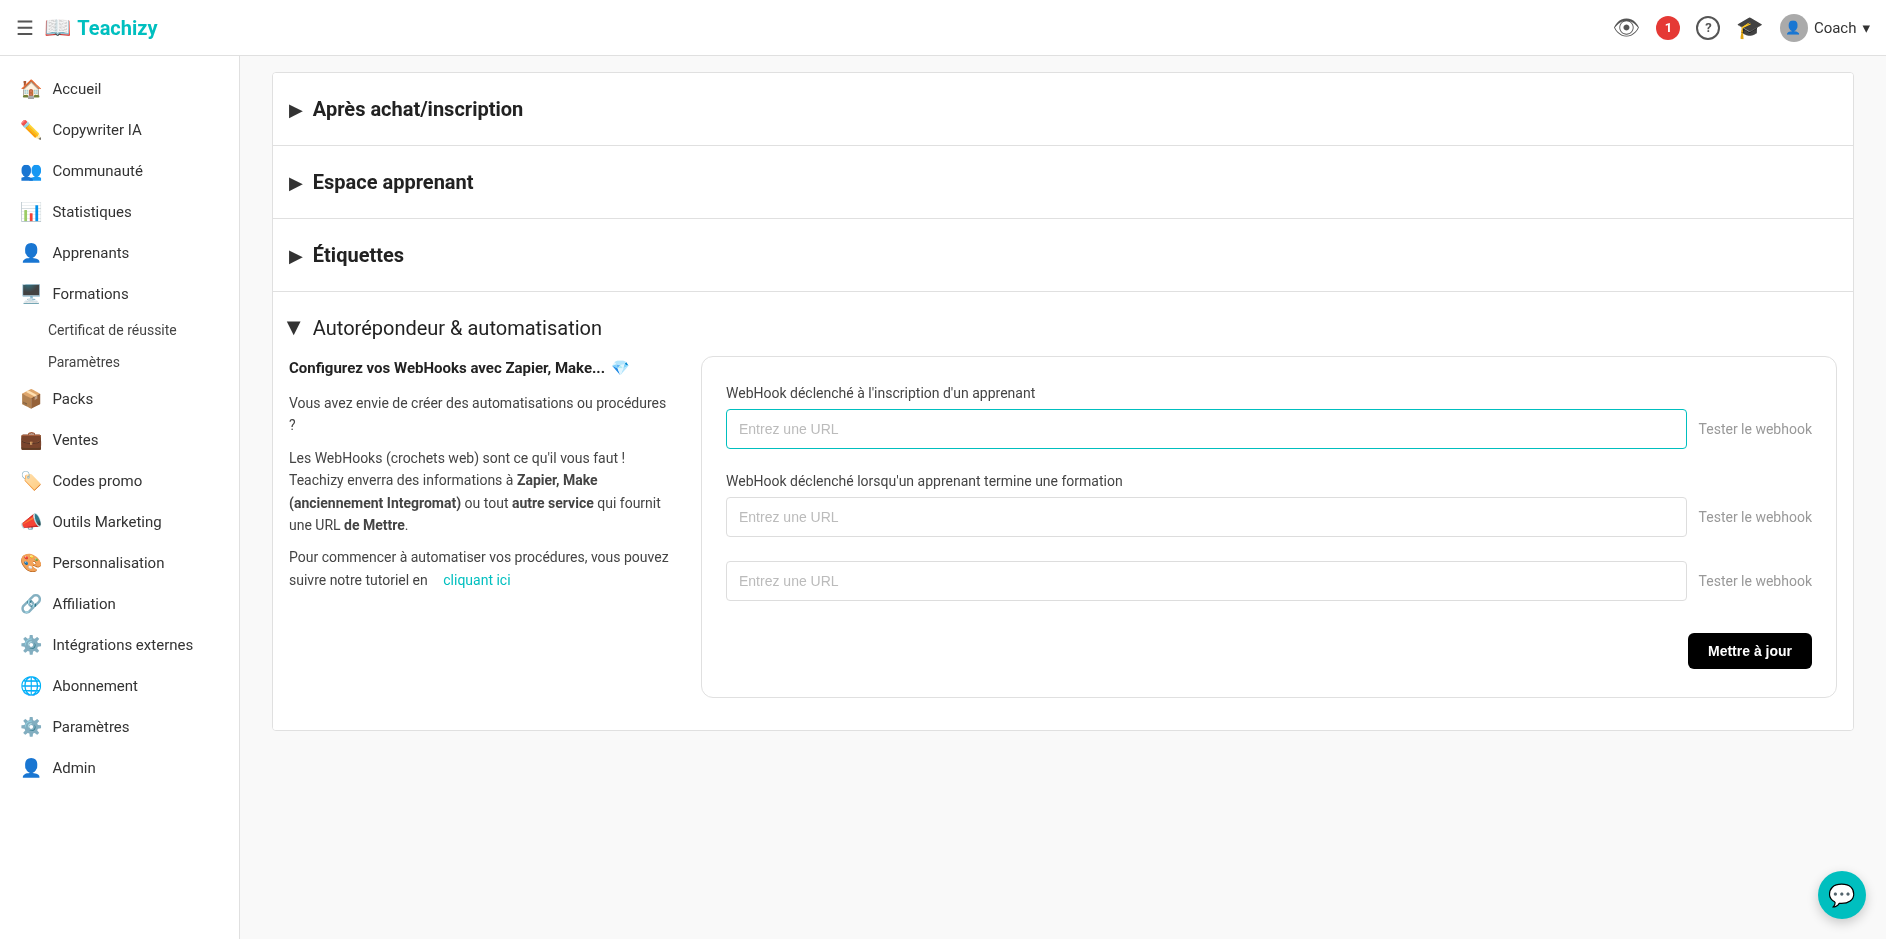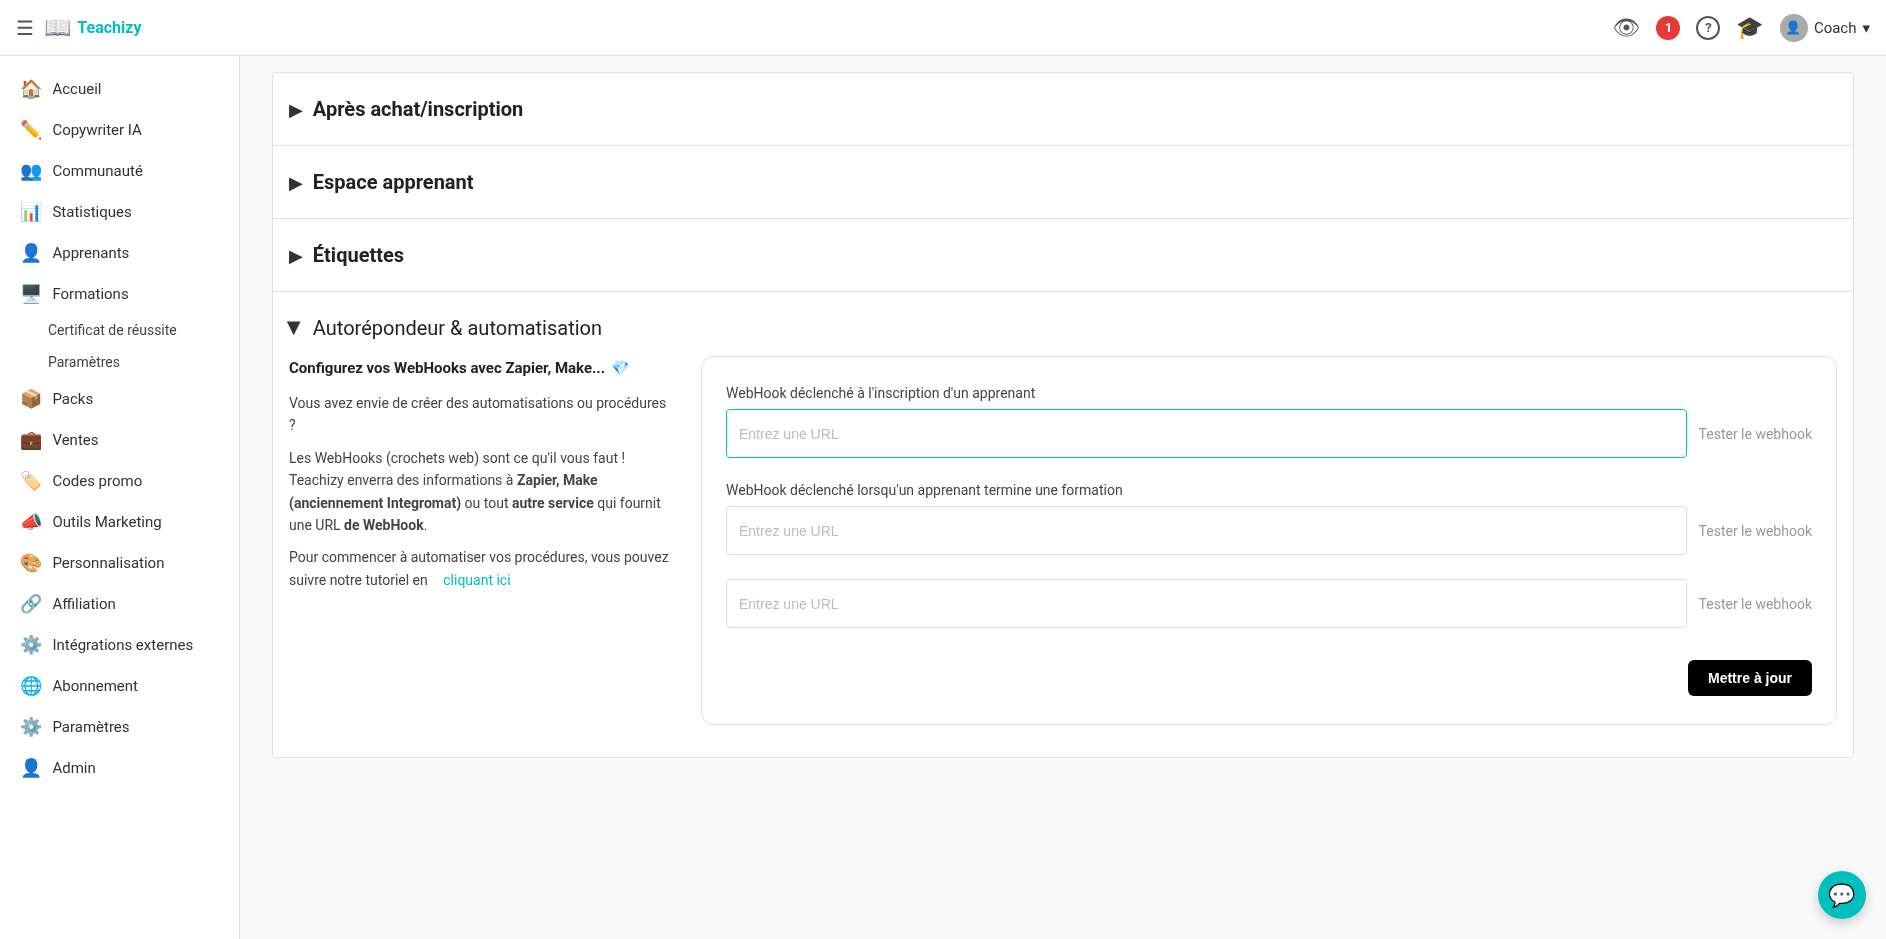--- a/index.html
+++ b/index.html
@@ -18,21 +18,21 @@
     }
     .navbar-left {
       display: flex;
       align-items: center;
       gap: 10px;
       flex: 1;
     }
     .hamburger { font-size: 20px; cursor: pointer; color: #555; }
     .logo-container { display: flex; align-items: center; gap: 6px; }
     .logo-icon { color: #00bfbf; font-size: 22px; }
-    .logo-text { font-size: 16px; font-weight: 700; color: #00bfbf; }
+    .logo-text { font-size: 20px; font-weight: 700; color: #00bfbf; }
     .navbar-right {
       display: flex;
       align-items: center;
       gap: 16px;
     }
     .nav-icon { font-size: 22px; color: #555; cursor: pointer; }
     .notification-badge {
       background: #e53935;
       color: #fff;
       border-radius: 50%;
@@ -175,21 +175,21 @@
       margin-bottom: 8px;
       display: block;
     }
     .webhook-input-row {
       display: flex;
       align-items: center;
       gap: 12px;
     }
     .webhook-input {
       flex: 1;
-      height: 49px;
+      height: 40px;
       border: 1.5px solid #00bfbf;
       border-radius: 4px;
       padding: 0 12px;
       font-size: 14px;
       color: #888;
       outline: none;
       background: #fff;
     }
     .webhook-input.unfocused {
       border: 1.5px solid #ddd;
@@ -370,21 +370,21 @@
 
         <div class="autoresponder-body">
 
           <div class="autoresponder-desc">
             <h3>
               <span>Configurez vos WebHooks avec Zapier, Make...</span>
               <span>💎</span>
             </h3>
             <p>Vous avez envie de créer des automatisations ou procédures ?</p>
             <p>
-              Les WebHooks (crochets web) sont ce qu'il vous faut ! Teachizy enverra des informations à <strong>Zapier, Make (anciennement Integromat)</strong> ou tout <strong>autre service</strong> qui fournit une URL <strong>de WebHook</strong>.
+              Les WebHooks (crochets web) sont ce qu'il vous faut ! Teachizy enverra des informations à <strong>Zapier, Make (anciennement Integromat)</strong> ou tout <strong>autre service</strong> qui fournit une URL <strong>de Mettre</strong>.
             </p>
             <p>
               Pour commencer à automatiser vos procédures, vous pouvez suivre notre tutoriel en <a href="#">cliquant ici</a>
             </p>
           </div>
 
           <div class="autoresponder-form">
 
             <div class="webhook-group">
               <span class="webhook-label">WebHook déclenché à l'inscription d'un apprenant</span>

